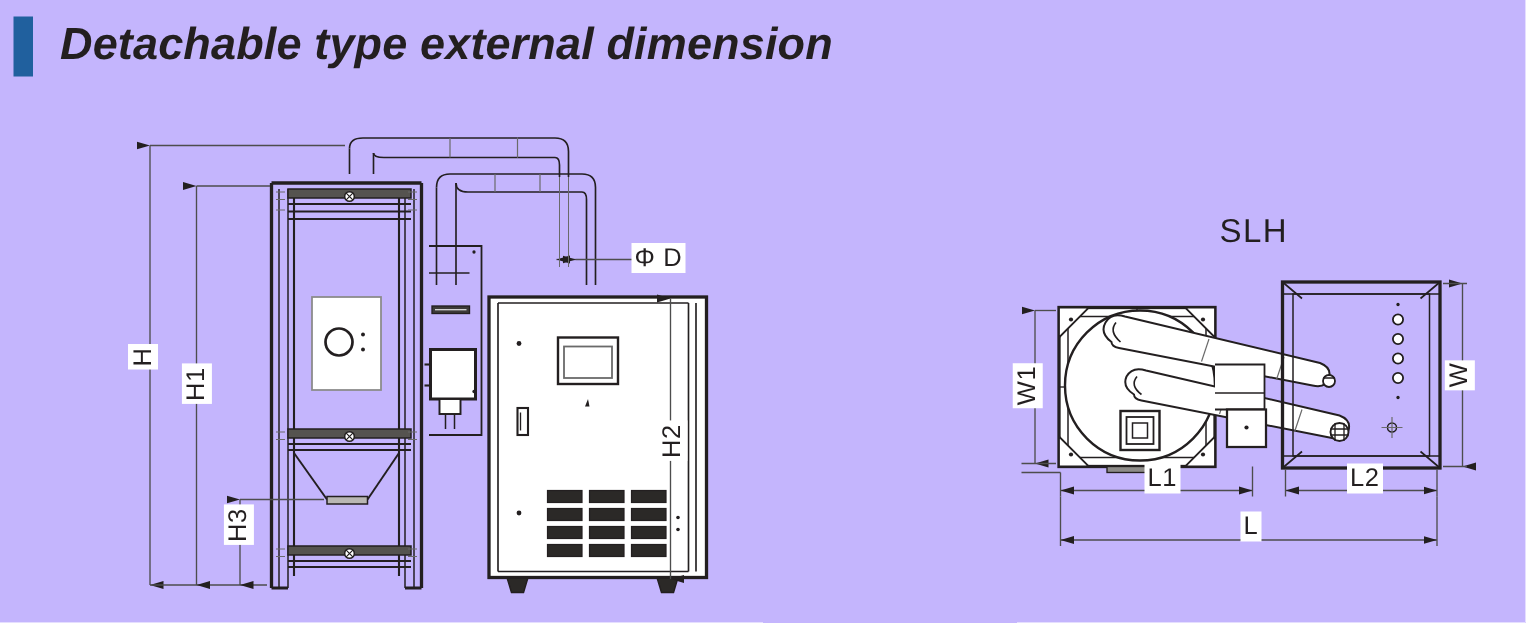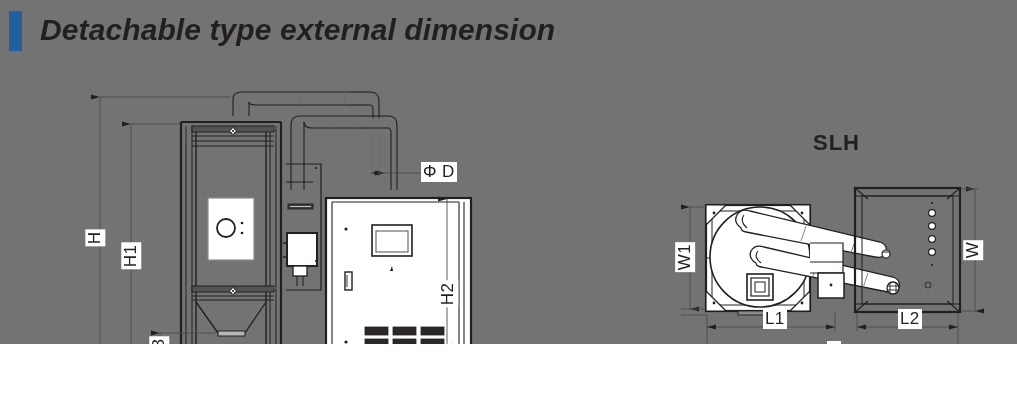--- a/index.html
+++ b/index.html
@@ -8,22 +8,22 @@
     padding: 0;
     background: #ffffff;
   }
   body {
     font-family: "Liberation Sans", sans-serif;
     color: #231f20;
   }
   #page {
     position: relative;
     width: 1017px;
-    height: 344px;
-    background: #737373;
+    height: 415px;
+    background: #c4b5fd;
     overflow: hidden;
   }
   
   #header {
     position: absolute;
     left: 0px;
     top: 0px;
     width: 1017px;
     height: 62px;
   }
@@ -419,21 +419,21 @@
     <div class="dim-label vert" style="left:87px; top:228px;">H</div>
 
     <div class="dim-label vert" style="left:118px; top:246px;">H1</div>
 
     <div class="dim-label vert" style="left:146px; top:340px;">H3</div>
 
     <div class="dim-label vert" style="left:435px; top:284px;">H2</div>
 
     <div class="dim-label" style="left:421px; top:162px;">Φ D</div>
 
-    <div class="view-label" style="left:813px; top:130px;font-weight:bold;">SLH</div>
+    <div class="view-label" style="left:813px; top:141px;">SLH</div>
 
     <div class="dim-label vert" style="left:670px; top:247px;">W1</div>
 
     <div class="dim-label vert" style="left:963px; top:240px;">W</div>
 
     <div class="dim-label" style="left:763px; top:309px;text-align:right;">L1</div>
 
     <div class="dim-label" style="left:898px; top:309px;text-align:right;">L2</div>
 
     <div class="dim-label" style="left:827px; top:341px;">L</div>

